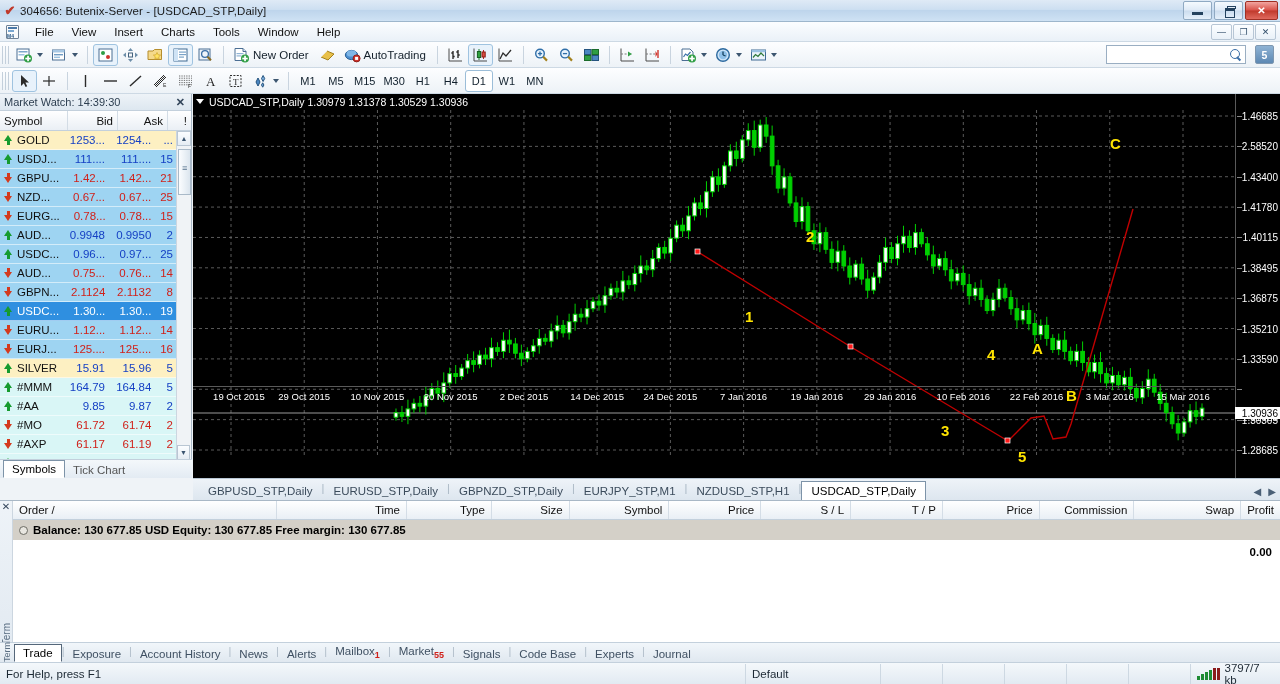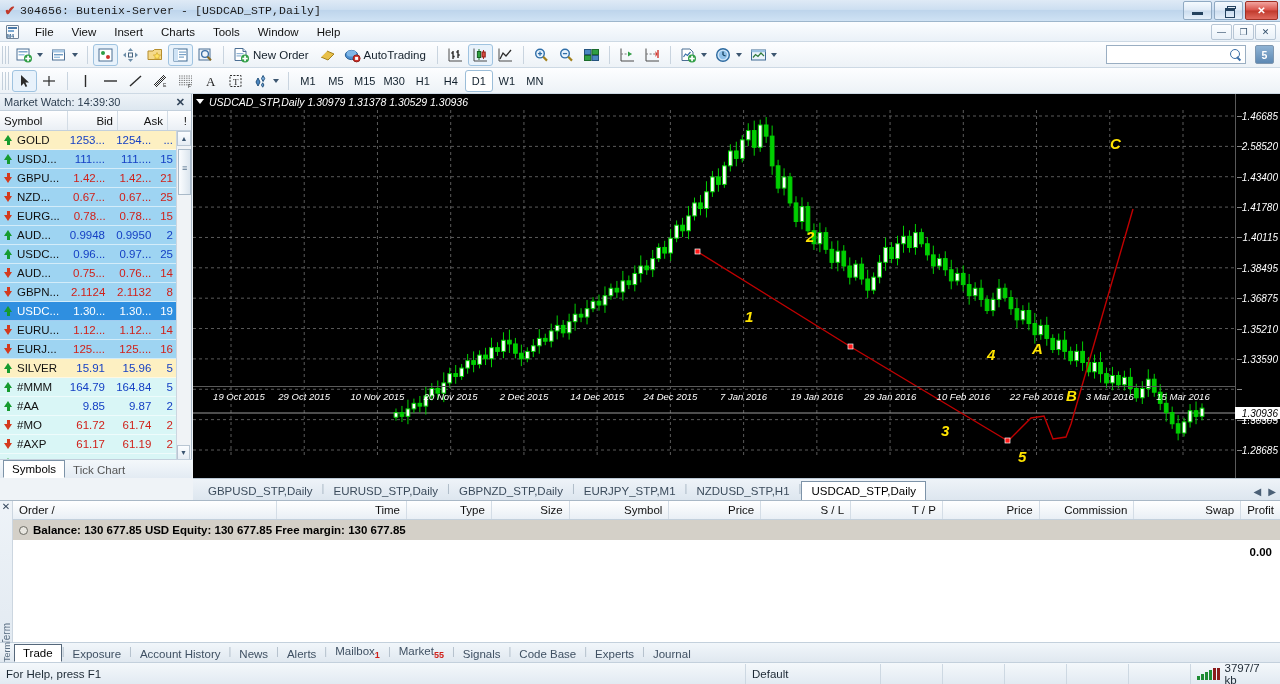--- a/index.html
+++ b/index.html
@@ -16,21 +16,21 @@
   #app { position: relative; width: 1280px; height: 684px; background: #eff3f7; }
 
   
   .titlebar {
     position: absolute; left: 0; top: 0; width: 1280px; height: 22px;
     background: linear-gradient(to bottom, #dfeaf6 0%, #cddff1 45%, #bed5ec 50%, #cfe2f4 100%);
     border-bottom: 1px solid #9db6cc;
     display: flex; align-items: center;
   }
   .tb-icon { width: 20px; text-align: center; color: #c0392b; font-size: 13px; font-weight: bold; }
-  .tb-title { font-size: 11.5px; color: #1b1b1b; letter-spacing: .1px; font-family: Liberation Mono, monospace; }
+  .tb-title { font-size: 11.5px; color: #1b1b1b; letter-spacing: .1px; }
   .wincontrols { position: absolute; right: 2px; top: 1px; display: flex; gap: 2px; }
   .wc {
     width: 29px; height: 19px; border: 1px solid #8fa9c2; border-radius: 2px;
     background: linear-gradient(to bottom, #f5fafe 0%, #dfeaf6 48%, #cbdcee 52%, #e5f0fa 100%);
     display: flex; align-items: center; justify-content: center;
     font-size: 10px; color: #20384f;
   }
   .wc.close { background: linear-gradient(to bottom,#f2a5a0 0%,#d9534a 48%,#c0392b 52%,#e06a5e 100%);
               border-color:#9e2f24; color:#fff; width:33px; font-weight:bold; }
   .wc .glyph-min { display:block; width:11px; height:3px; background:#24425e; margin-top:6px; }
@@ -133,21 +133,21 @@
       display:flex;align-items:center;justify-content:center;font-size:7px;color:#3b5570; }
   .sb-thumb { position:absolute; top:18px; left:1px; width:13px; height:46px;
       border:1px solid #a9b9c8; background:linear-gradient(to right,#fbfdff,#dbe5ee); }
   .sb-thumb:after { content:"≡"; position:absolute; left:3px; top:13px; font-size:9px; color:#55718c; }
   .mw-tabs { position:absolute; left:0; bottom:0; width:192px; height:19px;
       background:linear-gradient(to bottom,#f4f8fb,#e3ebf3); border-top:1px solid #c3d0dc; display:flex; align-items:flex-end; }
   .mw-tab { font-size:11.5px; padding:2px 8px; color:#555; }
   .mw-tab.sel { background:#fff; border:1px solid #7d93a8; border-bottom-color:#fff; color:#000; margin-left:3px; }
 
   
-  .chartwrap { position:absolute; left:193px; top:94px; width:1087px; height:312px; background:#a21caf;font-style:italic; }
+  .chartwrap { position:absolute; left:193px; top:94px; width:1087px; height:312px; background:#a21caf; }
   .chart-hdr { position:absolute; left:0; top:0; width:1087px; height:15px; color:#fff; font-size:10.5px;
      display:flex; align-items:center; gap:5px; padding-left:3px; z-index:6; }
   .chart-hdr .dd { width:0;height:0;border-left:4px solid transparent;border-right:4px solid transparent;border-top:5px solid #fff; }
   .chart-canvas { position:absolute; left:0; top:0; width:1042px; height:384px; }
   .pricescale { position:absolute; right:0; top:0; width:45px; height:384px; background:#000;
      border-left:1px solid #5a5a5a; }
   .pricescale .pt { position:absolute; right:2px; color:#fff; font-size:10px; transform:translateY(-50%); }
   .pricescale .tick { position:absolute; right:38px; width:5px; height:1px; background:#888; }
   .curprice { position:absolute; right:0; width:45px; height:12px; background:#ffffff; color:#000;
      font-size:10px; display:flex; align-items:center; justify-content:flex-end; padding-right:2px; }

